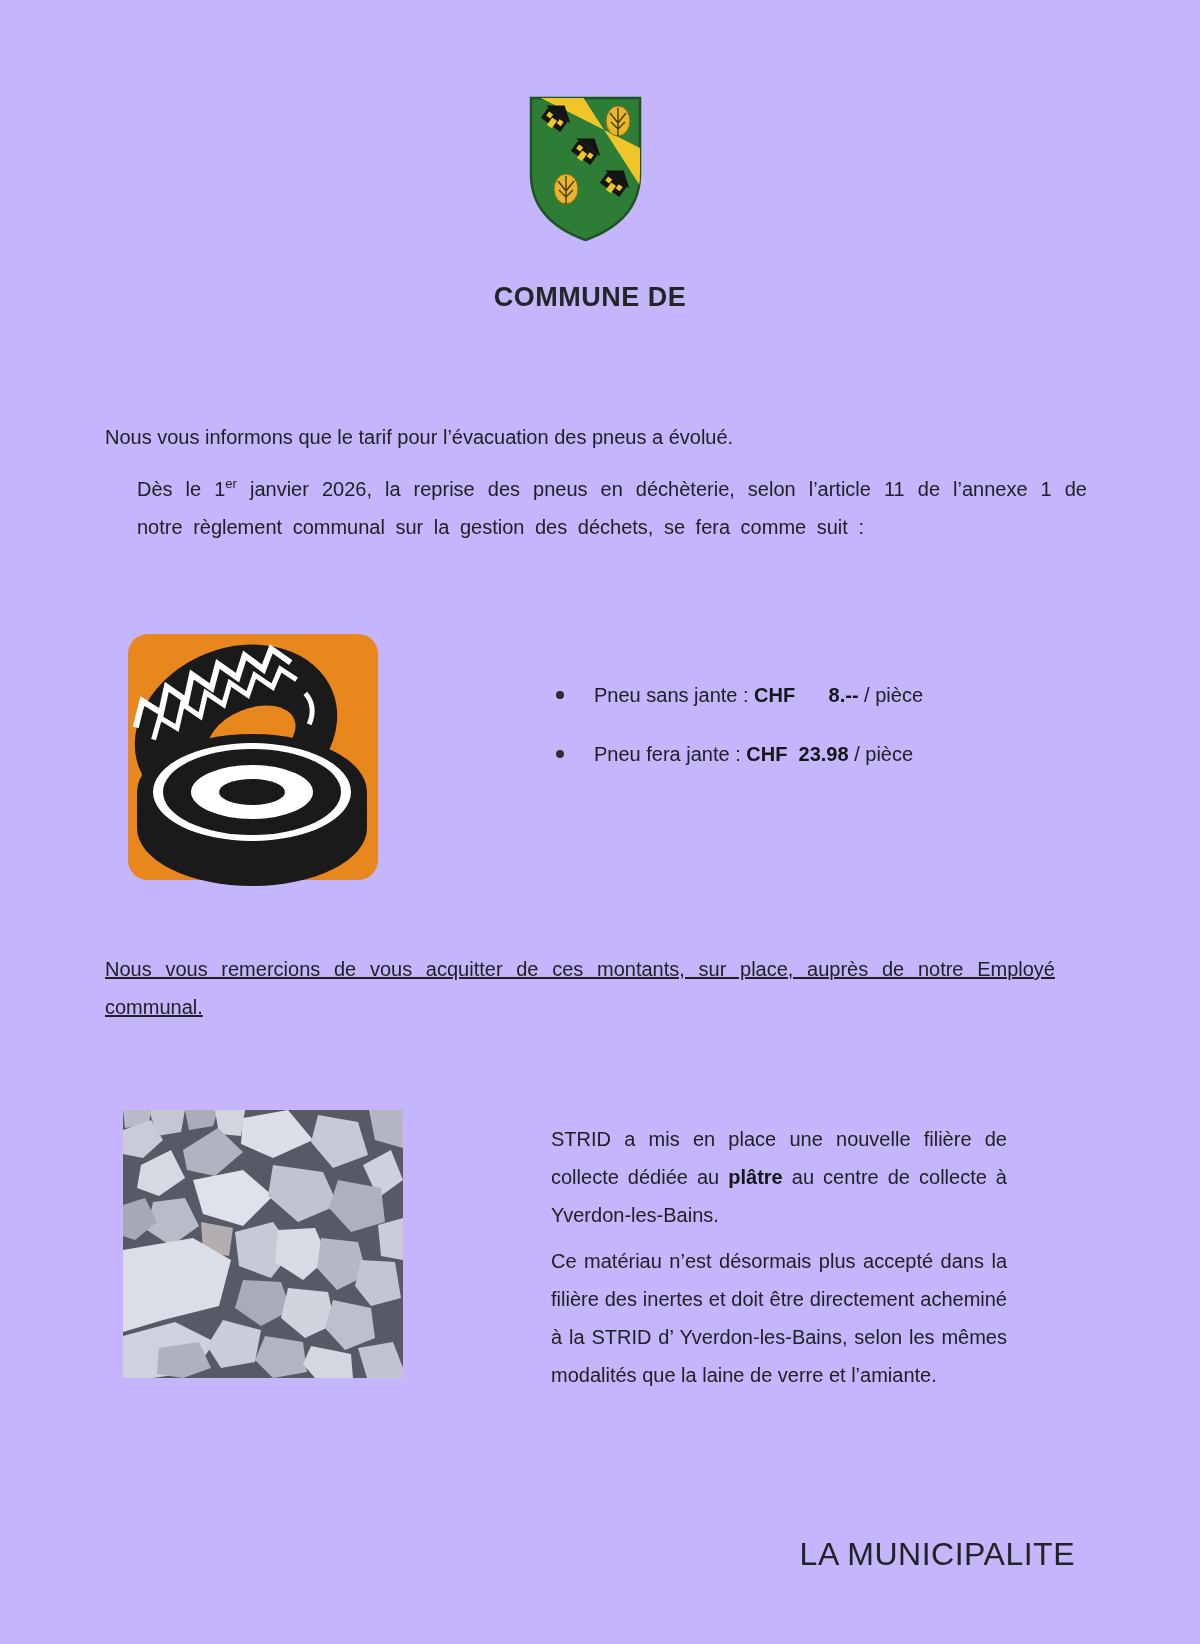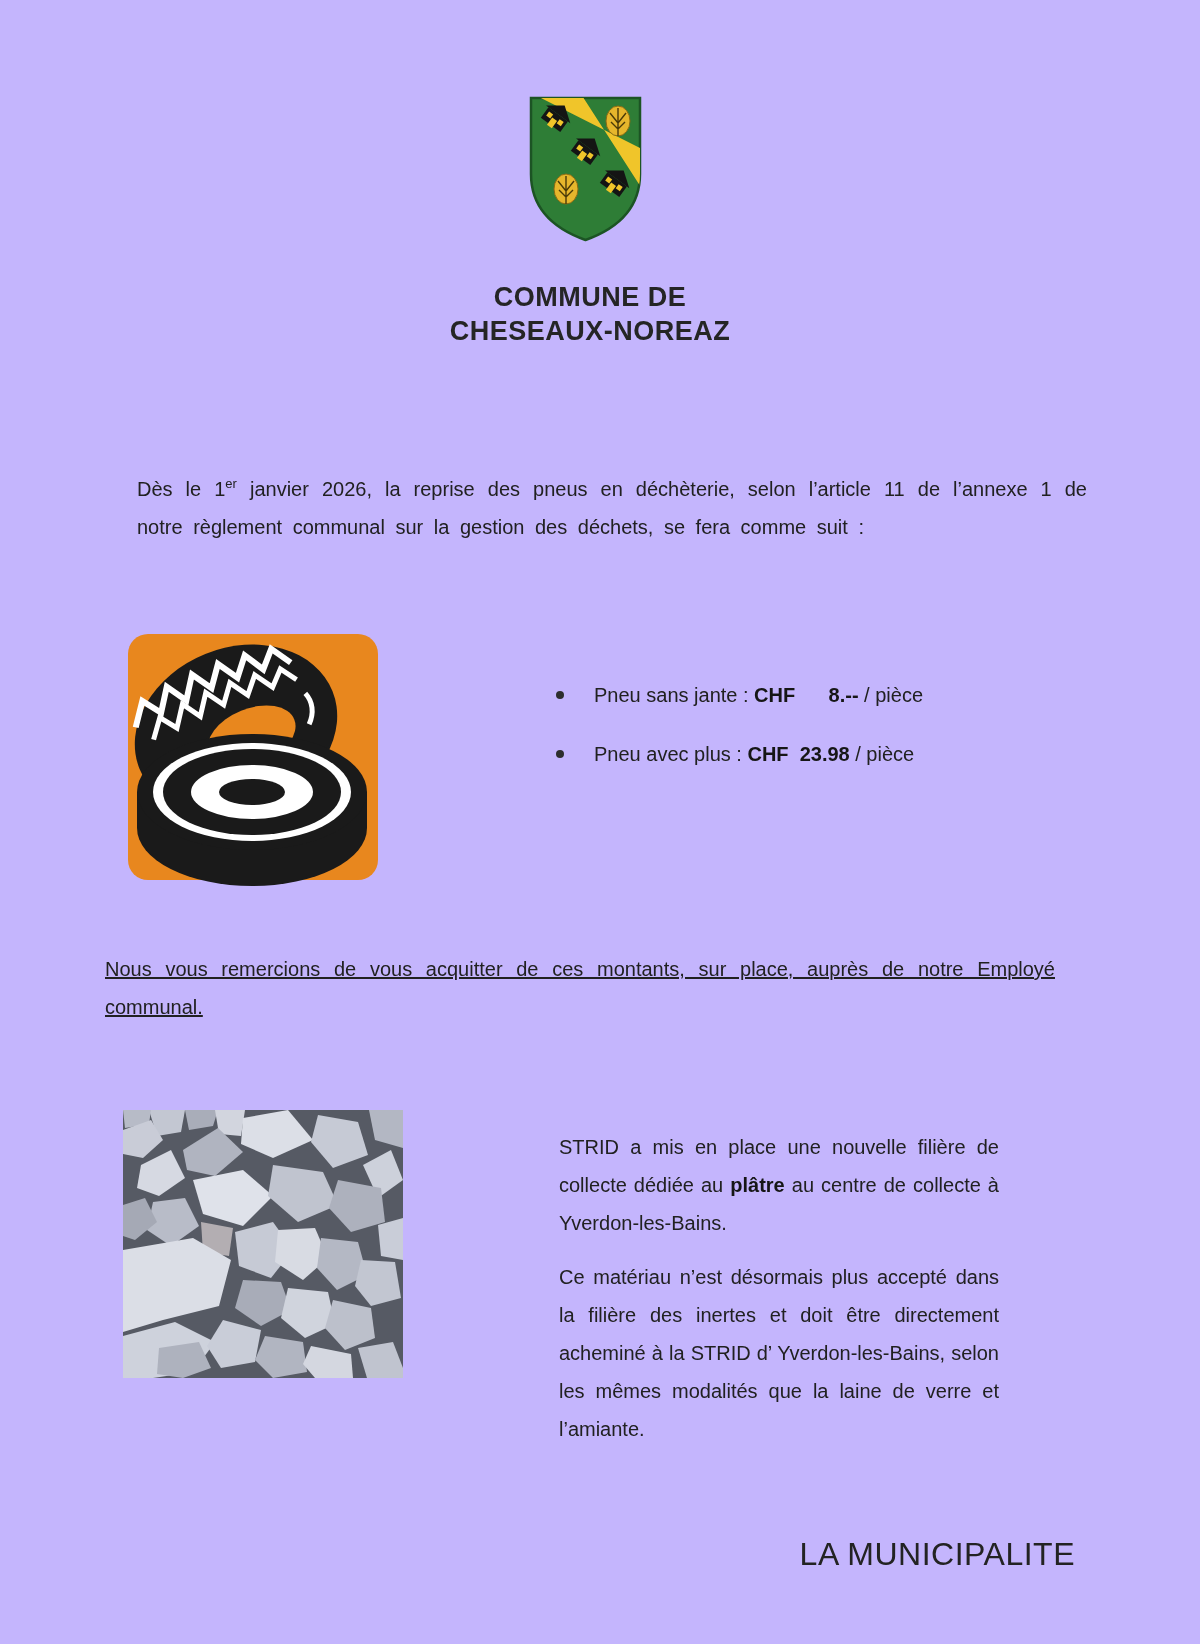--- a/index.html
+++ b/index.html
@@ -33,21 +33,21 @@
     width:8px;height:8px;border-radius:50%;background:#2d2d2d;
     margin:15px 30px 0 0;flex:0 0 auto;
   }
   .price{font-weight:bold;white-space:pre;color:#161616;}
 
   .plaster{position:absolute;left:123px;top:1110px;width:280px;height:268px;}
   .rightcol{
     position:absolute;left:543px;top:1112px;width:472px;
     font-size:20px;line-height:38px;text-align:justify;color:#212121;
   }
-  .rightcol p{margin:16px;}
+  .rightcol p{margin:8px;}
   .bold{font-weight:bold;color:#161616;}
 
   .footer{
     position:absolute;left:700px;top:1536px;width:375px;
     text-align:right;font-size:32px;letter-spacing:0.5px;color:#232323;
   }
 </style>
 </head>
 <body>
 
@@ -76,23 +76,23 @@
       <use href="#house" transform="translate(30,22) rotate(36)"></use>
       <use href="#house" transform="translate(60,55) rotate(36)"></use>
       <use href="#house" transform="translate(89,87) rotate(36)"></use>
       <use href="#tree" transform="translate(91,27)"></use>
       <use href="#tree" transform="translate(39,95)"></use>
     </g>
   </svg>
 
   <div class="title">
     <div>COMMUNE DE</div>
-    <div>CHESEAUX-NOREAZ</div>
   </div>
 
+  <div class="para" style="top:418px;">Nous vous informons que le tarif pour l’évacuation des pneus a évolué.</div>
 
   <div class="para just" style="top:470px;margin-left:32px;"><span>Dès le 1</span><sup>er</sup><span> janvier 2026, la reprise des pneus en déchèterie, selon l’article 11 de l’annexe 1 de notre règlement communal sur la gestion des déchets, se fera comme suit :</span></div>
 
   <svg class="tire-icon" viewBox="0 0 268 258">
     <rect x="10" y="4" width="250" height="246" rx="20" fill="#e8871e"></rect>
     <g transform="rotate(-22 118 100)">
       <ellipse cx="118" cy="100" rx="104" ry="82" fill="#1a1a1a"></ellipse>
       <path d="M26,60 L42,38 L55,56 L70,34 L83,54 L98,32 L111,52 L126,32 L139,52 L154,34 L166,54 L181,38 L194,58" fill="none" stroke="#ffffff" stroke-width="6"></path>
       <path d="M38,78 L52,60 L64,76 L78,56 L90,74 L104,54 L116,72 L130,54 L142,72 L156,56 L168,74 L182,60 L193,76" fill="none" stroke="#ffffff" stroke-width="5"></path>
       <ellipse cx="130" cy="112" rx="46" ry="28" fill="#e8871e"></ellipse>
@@ -106,21 +106,21 @@
     <ellipse cx="134" cy="162" rx="61" ry="27" fill="#ffffff"></ellipse>
     <ellipse cx="134" cy="162" rx="33" ry="13" fill="#1a1a1a"></ellipse>
   </svg>
 
   <div class="bullet-line" style="top:676px;">
     <span class="bullet-dot"></span>
     <span><span>Pneu sans jante : </span><span class="price">CHF      8.--</span><span> / pièce</span></span>
   </div>
   <div class="bullet-line" style="top:735px;">
     <span class="bullet-dot"></span>
-    <span><span>Pneu avec plus : </span><span class="price">CHF  23.98</span><span> / pièce</span></span>
+    <span><span>Pneu fera jante : </span><span class="price">CHF  23.98</span><span> / pièce</span></span>
   </div>
 
   <div class="para just" style="top:950px;text-decoration:underline;">Nous vous remercions de vous acquitter de ces montants, sur place, auprès de notre Employé communal.</div>
 
   <svg class="plaster" viewBox="0 0 280 268">
     <rect x="0" y="0" width="280" height="268" fill="#565a64"></rect>
     <polygon points="26,0 62,0 58,22 34,26" fill="#c3c7d2"></polygon>
     <polygon points="62,0 95,0 90,16 66,20" fill="#a9adb9"></polygon>
     <polygon points="92,0 122,0 118,26 96,24" fill="#d2d5de"></polygon>
     <polygon points="0,0 28,0 26,14 2,18" fill="#b7bbc7"></polygon>

